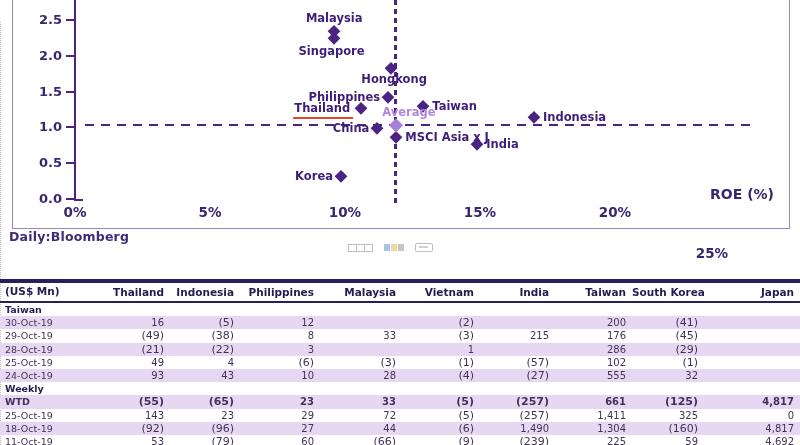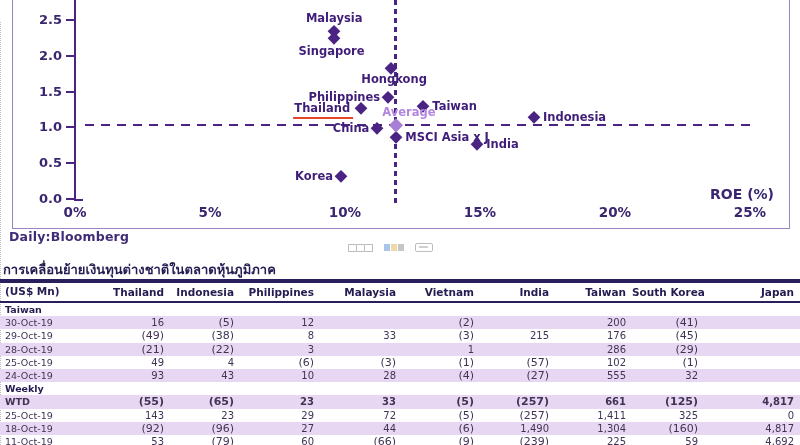--- a/index.html
+++ b/index.html
@@ -83,21 +83,21 @@
       <div class="yticklabel" style="top: 84.6px;">1.5</div>
       <div class="ytick" style="top: 54.8px;"></div>
       <div class="yticklabel" style="top: 48.8px;">2.0</div>
       <div class="ytick" style="top: 19px;"></div>
       <div class="yticklabel" style="top: 13px;">2.5</div>
       <div class="xticklabel" style="left: 43px;">0%</div>
       <div class="xticklabel" style="left: 178px;">5%</div>
       <div class="xticklabel" style="left: 313px;">10%</div>
       <div class="xticklabel" style="left: 448px;">15%</div>
       <div class="xticklabel" style="left: 583px;">20%</div>
-      <div class="xticklabel" style="left: 718px;">25%</div>
+      <div class="xticklabel" style="left: 680px; margin-top: 41px;">25%</div>
       <div class="pt" style="left: 334.2px; top: 30.74px;"></div>
       <div class="ptlabel" style="top: 23.74px; left: 334.2px; transform: translate(-50%, -100%);"><span>Malaysia</span></div>
       <div class="pt" style="left: 334.2px; top: 37.9px;"></div>
       <div class="ptlabel" style="top: 44.9px; left: 334.2px; transform: translate(-54%, 0px);"><span>Singapore</span></div>
       <div class="pt" style="left: 390.9px; top: 67.972px;"></div>
       <div class="ptlabel" style="top: 79px; left: 382.9px; transform: translate(-100%, -50%); margin-left: 44px;"><span>Hongkong</span></div>
       <div class="pt" style="left: 388.2px; top: 96.612px;"></div>
       <div class="ptlabel" style="top: 96.612px; left: 380.2px; transform: translate(-100%, -50%);"><span>Philippines</span></div>
       <div class="pt" style="left: 361.2px; top: 108.068px;"></div>
       <div class="ptlabel" style="top: 108.068px; left: 353.2px; transform: translate(-100%, -50%);"><span class="underline-red">Thailand</span></div>
@@ -127,21 +127,20 @@
     <div class="mini-squares">
       <i class="sq-blue"></i>
         <i class="sq-tan"></i>
         <i class="sq-gray"></i>
     </div>
     <div class="mini-pill">
         <i></i>
       </div>
   </div>
 
-  <div class="thai-title">การเคลื่อนย้ายเงินทุนต่างชาติในตลาดหุ้นภูมิภาค</div>
   <div class="title-rule"></div>
 
   <table class="flows">
     <colgroup>
       <col style="width:108px">
         <col style="width:62px">
         <col style="width:70px">
         <col style="width:80px">
       <col style="width:82px">
         <col style="width:78px">

